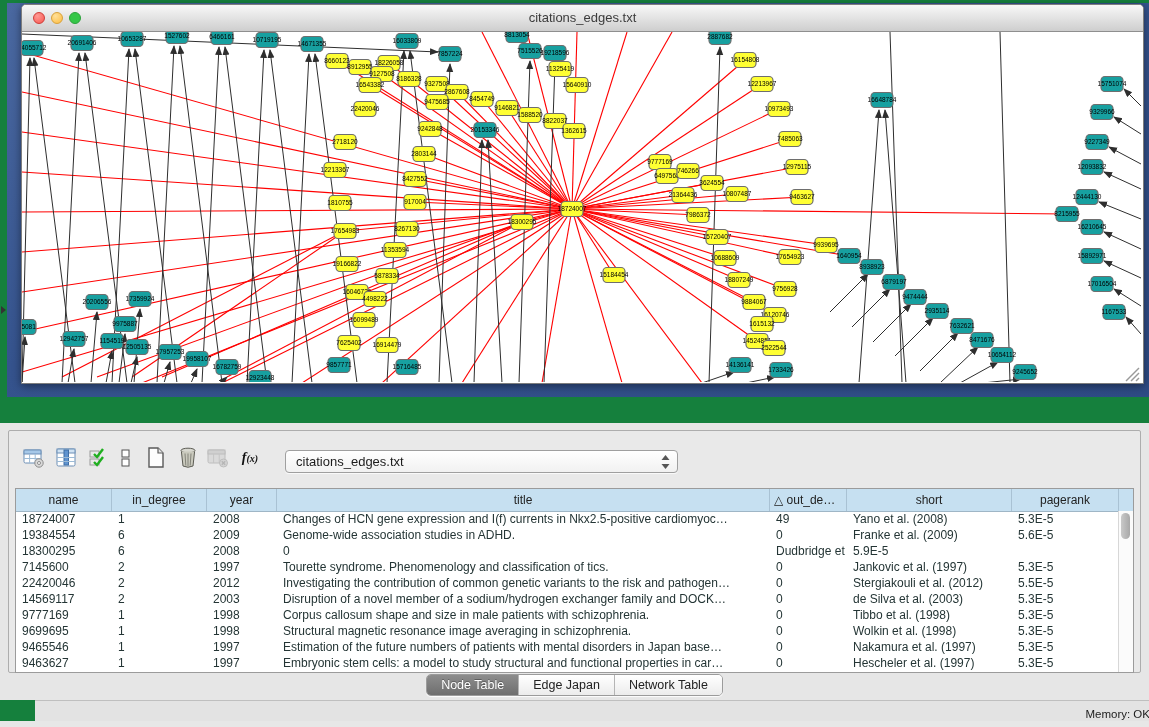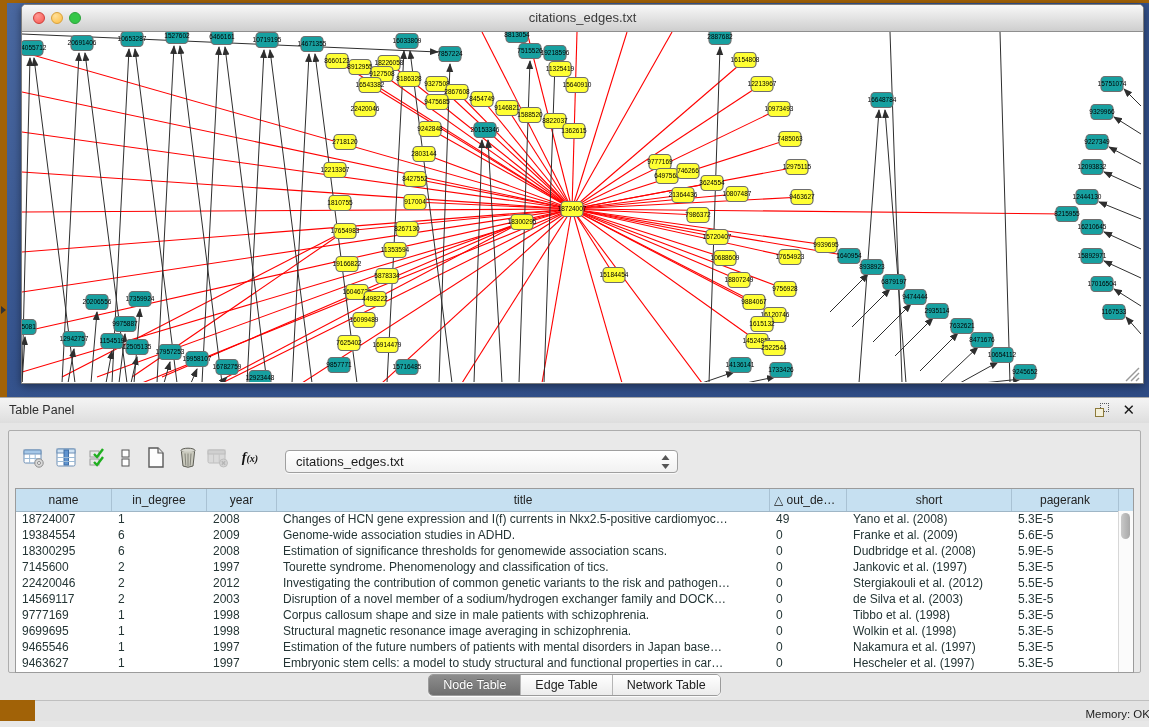--- a/index.html
+++ b/index.html
@@ -1,17 +1,17 @@
 <!DOCTYPE html>
 <html><head>
 <meta charset="utf-8">
 <style>
   html,body{margin:0;padding:0;}
   body{font-family:"Liberation Sans","DejaVu Sans",sans-serif;background:#e7e7e7;}
-  .app{position:relative;width:1149px;height:721px;background:#a16207;overflow:hidden;}
+  .app{position:relative;width:1149px;height:721px;background:#15803d;overflow:hidden;}
 
   
   .net-desktop{position:absolute;left:7px;top:3px;width:1142px;height:394px;
     background:linear-gradient(160deg,#4a68a0 0%,#35538d 45%,#2e4b84 100%);}
   .net-window{position:absolute;left:14px;top:1px;width:1121px;height:378px;
     border:1px solid #7d7d7d;border-radius:5px 5px 0 0;background:#fff;
     box-shadow:0 2px 8px rgba(0,0,0,.45);}
   .titlebar{position:relative;height:26px;border-radius:4px 4px 0 0;
     background:linear-gradient(#f8f8f8,#cecece);border-bottom:1px solid #8f8f8f;}
   .tl{position:absolute;top:7px;width:12px;height:12px;border-radius:50%;box-sizing:border-box;}
@@ -668,28 +668,20 @@
             <line x1="1109" y1="349" x2="1117" y2="341"></line>
             <line x1="1114" y1="349" x2="1117" y2="346"></line>
           </g>
         </svg>
       </div>
     </div>
   </div>
 
   <div class="collapse-arrow"></div>
 
-  <div class="panel-header">
-    <span class="panel-title">Table Panel</span>
-    <span class="float-icon">
-        <span class="sq2"></span>
-        <span class="sq1"></span>
-      </span>
-    <span class="panel-close">✕</span>
-  </div>
 
   <div class="panel-body">
     <div class="panel-inner">
 
       <div class="toolbar">
         <span class="tb-btn" style="left:12px">
           <svg width="24" height="24">
               <rect x="2" y="4" width="17" height="13" rx="1.5" fill="#fff" stroke="#6d8fb6"></rect>
               <rect x="2" y="4" width="17" height="4" fill="#a6c8e8" stroke="#6d8fb6"></rect>
               <line x1="7.6" y1="8" x2="7.6" y2="17" stroke="#9dbbd6"></line>
@@ -784,21 +776,20 @@
               <div class="td">2009</div>
               <div class="td">Genome-wide association studies in ADHD.</div>
               <div class="td">0</div>
               <div class="td">Franke et al. (2009)</div>
               <div class="td">5.6E-5</div>
             </div>
             <div class="tr">
               <div class="td">18300295</div>
               <div class="td">6</div>
               <div class="td">2008</div>
-              <div class="td">Estimation of significance thresholds for genomewide association scans.</div>
               <div class="td">0</div>
               <div class="td">Dudbridge et al. (2008)</div>
               <div class="td">5.9E-5</div>
             </div>
             <div class="tr">
               <div class="td">7145600</div>
               <div class="td">2</div>
               <div class="td">1997</div>
               <div class="td">Tourette syndrome. Phenomenology and classification of tics.</div>
               <div class="td">0</div>
@@ -863,21 +854,21 @@
         <div class="scroll">
             <div class="thumb"></div>
           </div>
       </div>
 
     </div>
 
     <div class="tabstrip">
       <span class="tabs">
         <span class="tab active">Node Table</span>
-        <span class="tab">Edge Table</span>
+        <span class="tab">Edge Japan</span>
         <span class="tab">Network Table</span>
       </span>
     </div>
   </div>
 
   <div class="statusbar">
     <span class="mem">Memory: OK</span>
     <span class="memdot"></span>
   </div>
 

